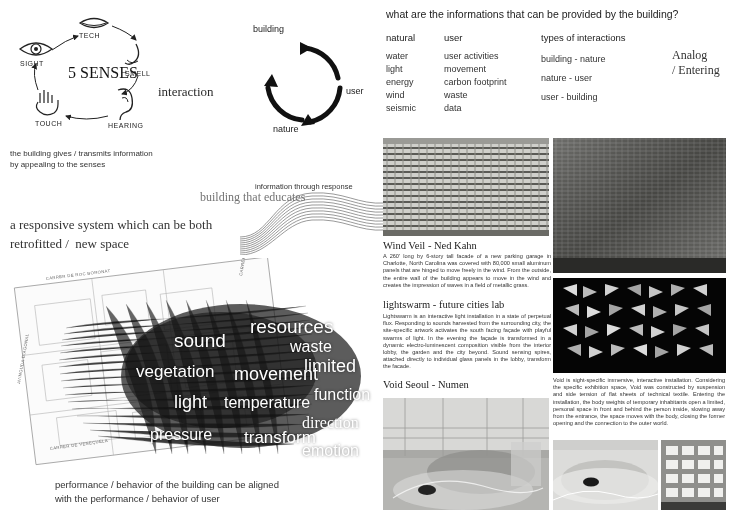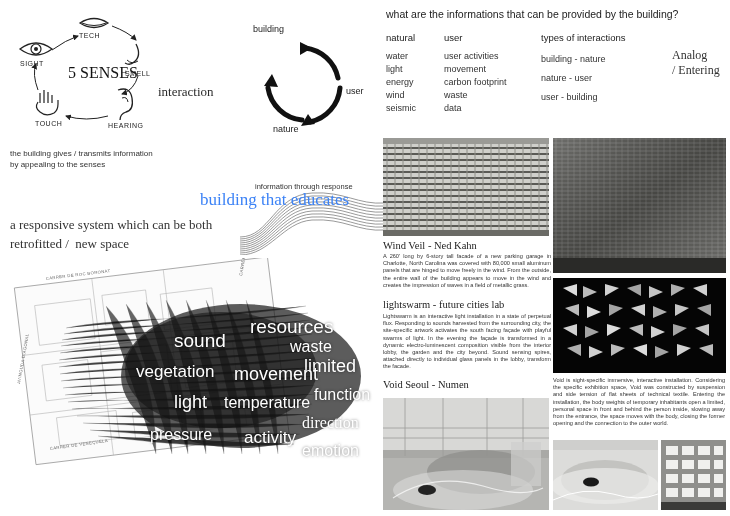--- a/index.html
+++ b/index.html
@@ -24,21 +24,21 @@
   .senses-title{font-family:"Liberation Serif",serif;font-size:16px;fill:#111;}
 
   
   #interaction{left:150px;top:28px;width:230px;height:115px;}
   .inter-word{font-size:13px;color:#2b2b2b;font-family:"Liberation Serif",serif;}
   .cyc-lbl{font-size:9px;color:#222;font-family:"Liberation Sans",sans-serif;}
 
   
   #t-senses-give{left:10px;top:148px;width:230px;font-size:8px;line-height:11px;color:#333;}
   #t-info-response{left:255px;top:150px;font-size:7.5px;color:#333;margin-top:32px;}
-  #t-educates{left:200px;top:190px;font-size:17px;color:#3b82f6;font-family:"Liberation Serif",serif;}
+  #t-educates{left:200px;top:190px;font-size:12px;color:#737373;font-family:"Liberation Serif",serif;}
   #t-responsive{left:10px;top:215px;width:250px;font-size:13px;line-height:19px;color:#333;font-family:"Liberation Serif",serif;}
 
   
   #waves{left:240px;top:185px;width:145px;height:70px;}
 
   
   #siteplan{left:6px;top:258px;width:375px;height:215px;}
   .wc{position:absolute;font-family:"Liberation Sans",sans-serif;color:#ffffff;font-weight:400;
       text-shadow:0 0 3px rgba(0,0,0,.55);}
   #t-performance{left:55px;top:478px;width:330px;font-size:9.5px;line-height:14px;color:#333;}
@@ -241,24 +241,26 @@
     <div class="wc" style="left:168px;top:72px;font-size:19px;">sound</div>
     <div class="wc" style="left:284px;top:80px;font-size:16px;">waste</div>
     <div class="wc" style="left:298px;top:98px;font-size:18px;">limited</div>
     <div class="wc" style="left:130px;top:104px;font-size:17px;">vegetation</div>
     <div class="wc" style="left:228px;top:106px;font-size:18px;">movement</div>
     <div class="wc" style="left:168px;top:134px;font-size:18px;">light</div>
     <div class="wc" style="left:218px;top:136px;font-size:16px;">temperature</div>
     <div class="wc" style="left:308px;top:128px;font-size:16px;">function</div>
     <div class="wc" style="left:296px;top:156px;font-size:16px;font-family:Liberation Serif, serif;">direction</div>
     <div class="wc" style="left:144px;top:168px;font-size:16px;">pressure</div>
-    <div class="wc" style="left:238px;top:170px;font-size:17px;">activity</div>
+    <div class="wc" style="left:238px;top:170px;font-size:17px;">transform</div>
     <div class="wc" style="left:296px;top:184px;font-size:16px;">emotion</div>
   </div>
 
+  <div class="abs txt" id="t-performance">performance / behavior of the building can be aligned
+with the performance / behavior of user</div>
 
   <div class="abs" id="q-head">what are the informations that can be provided by the building?</div>
 
   <div class="abs" id="col-natural">
     <div class="col-head">natural</div>
     <div class="col-item">water</div>
     <div class="col-item">light</div>
     <div class="col-item">energy</div>
     <div class="col-item">wind</div>
     <div class="col-item">seismic</div>

